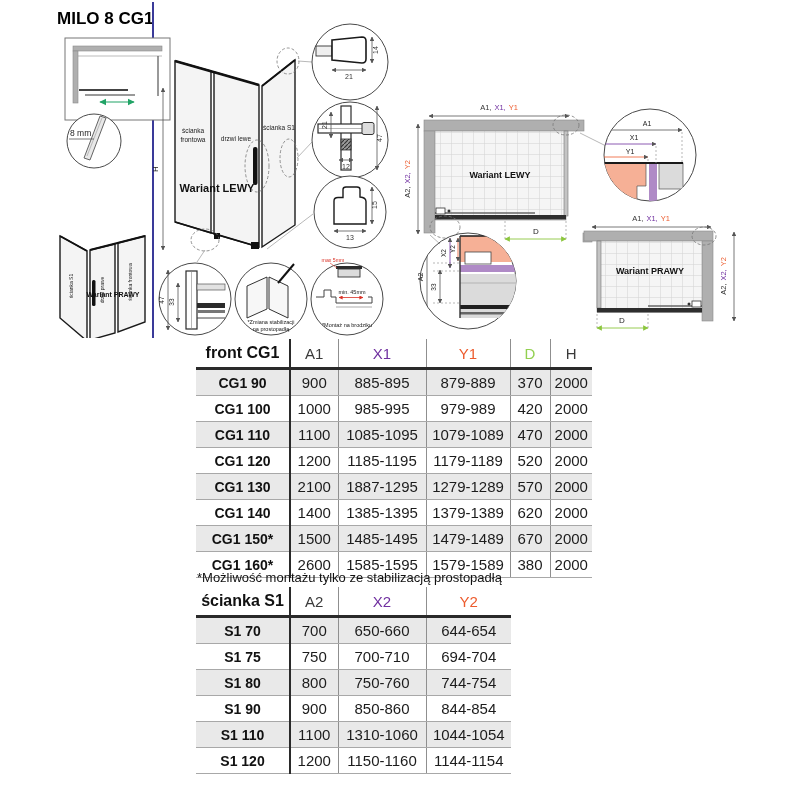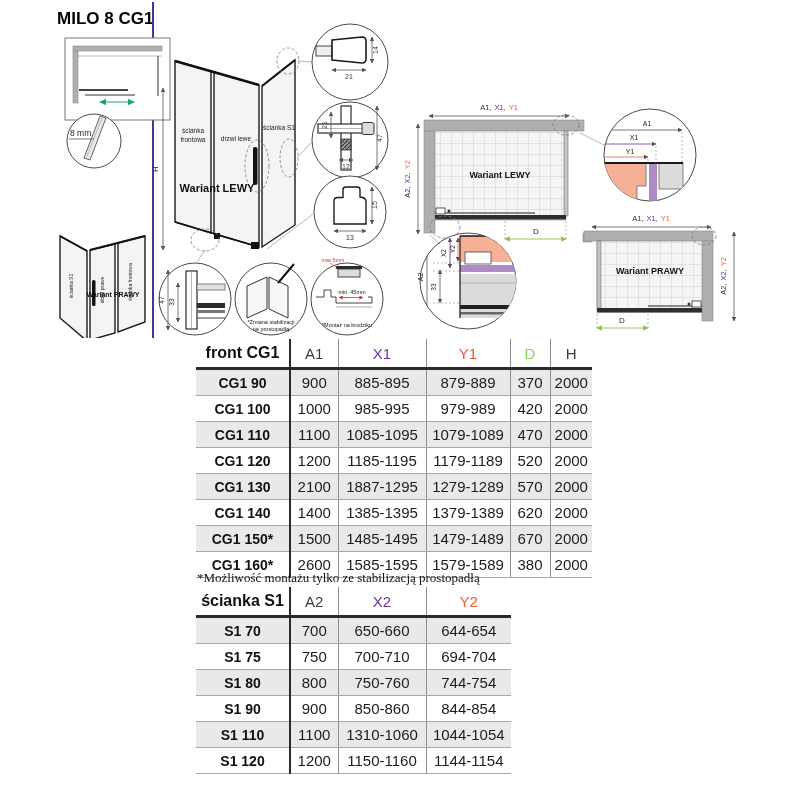--- a/index.html
+++ b/index.html
@@ -31,21 +31,21 @@
   .dimtable th,.dimtable td{padding:0;text-align:center;vertical-align:middle;height:25px;
      font-weight:normal;font-size:15px;border-right:1px solid #8f8f8f;}
   .dimtable .last{border-right:none;}
   .dimtable thead th{height:28px;border-bottom:3px solid #2a2a2a;background:#fff;}
   .dimtable thead th.tname{font-size:16px;font-weight:bold;color:#111;}
   .dimtable th.rname{font-weight:bold;font-size:14px;color:#111;}
   .dimtable tbody td,.dimtable tbody th{border-bottom:1px solid #a8a8a8;}
   .dimtable .colname{border-right:2px solid #2a2a2a;}
   .dimtable tbody tr:nth-child(odd){background:#E9E9E9;}
   .c-a{color:#3a3a3a;} .c-x{color:#7030A0;} .c-y{color:#ED5B2D;} .c-d{color:#92D050;} .c-h{color:#3a3a3a;}
-  .footnote{position:absolute;left:197px;top:570px;font-size:13px;color:#111;font-family:Liberation Serif, serif;}
+  .footnote{position:absolute;left:197px;top:570px;font-size:13px;color:#111;}
 </style>
 </head>
 <body>
 
 <div class="page">
 
 <svg width="800" height="338" viewBox="0 0 800 338">
   <defs>
     <marker id="arD" viewBox="0 0 10 10" refX="9" refY="5" markerWidth="6" markerHeight="6" orient="auto-start-reverse">
           <path d="M0,0 L10,5 L0,10 z" fill="#555"></path>

